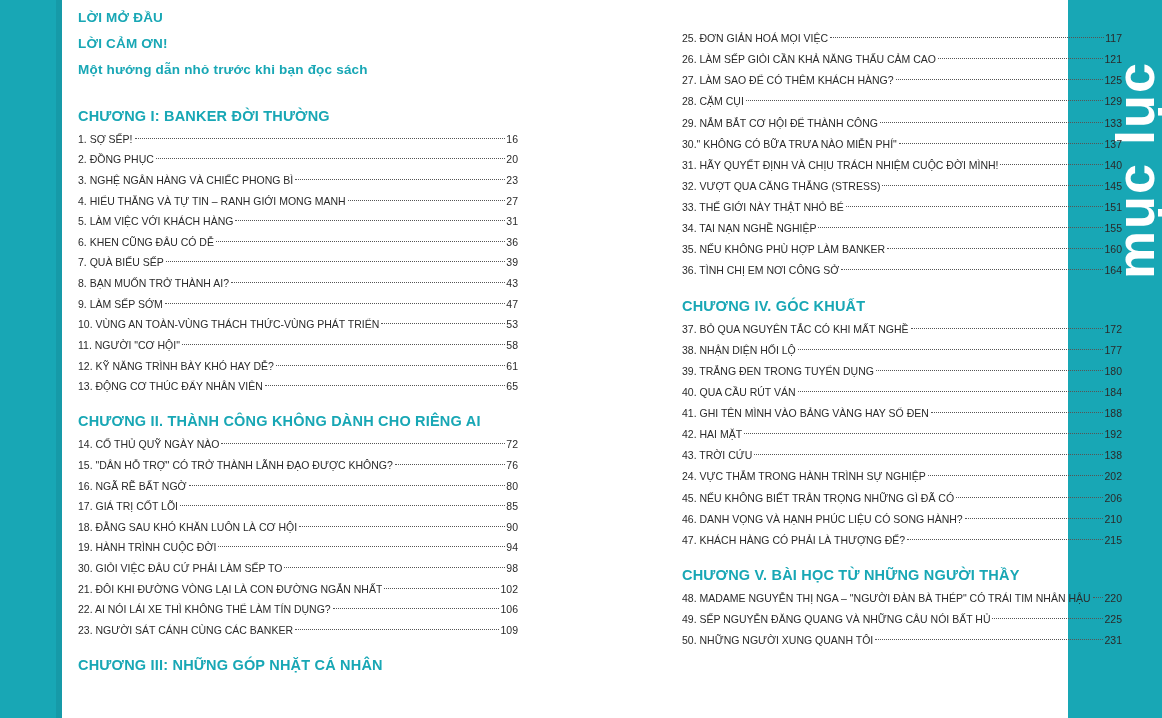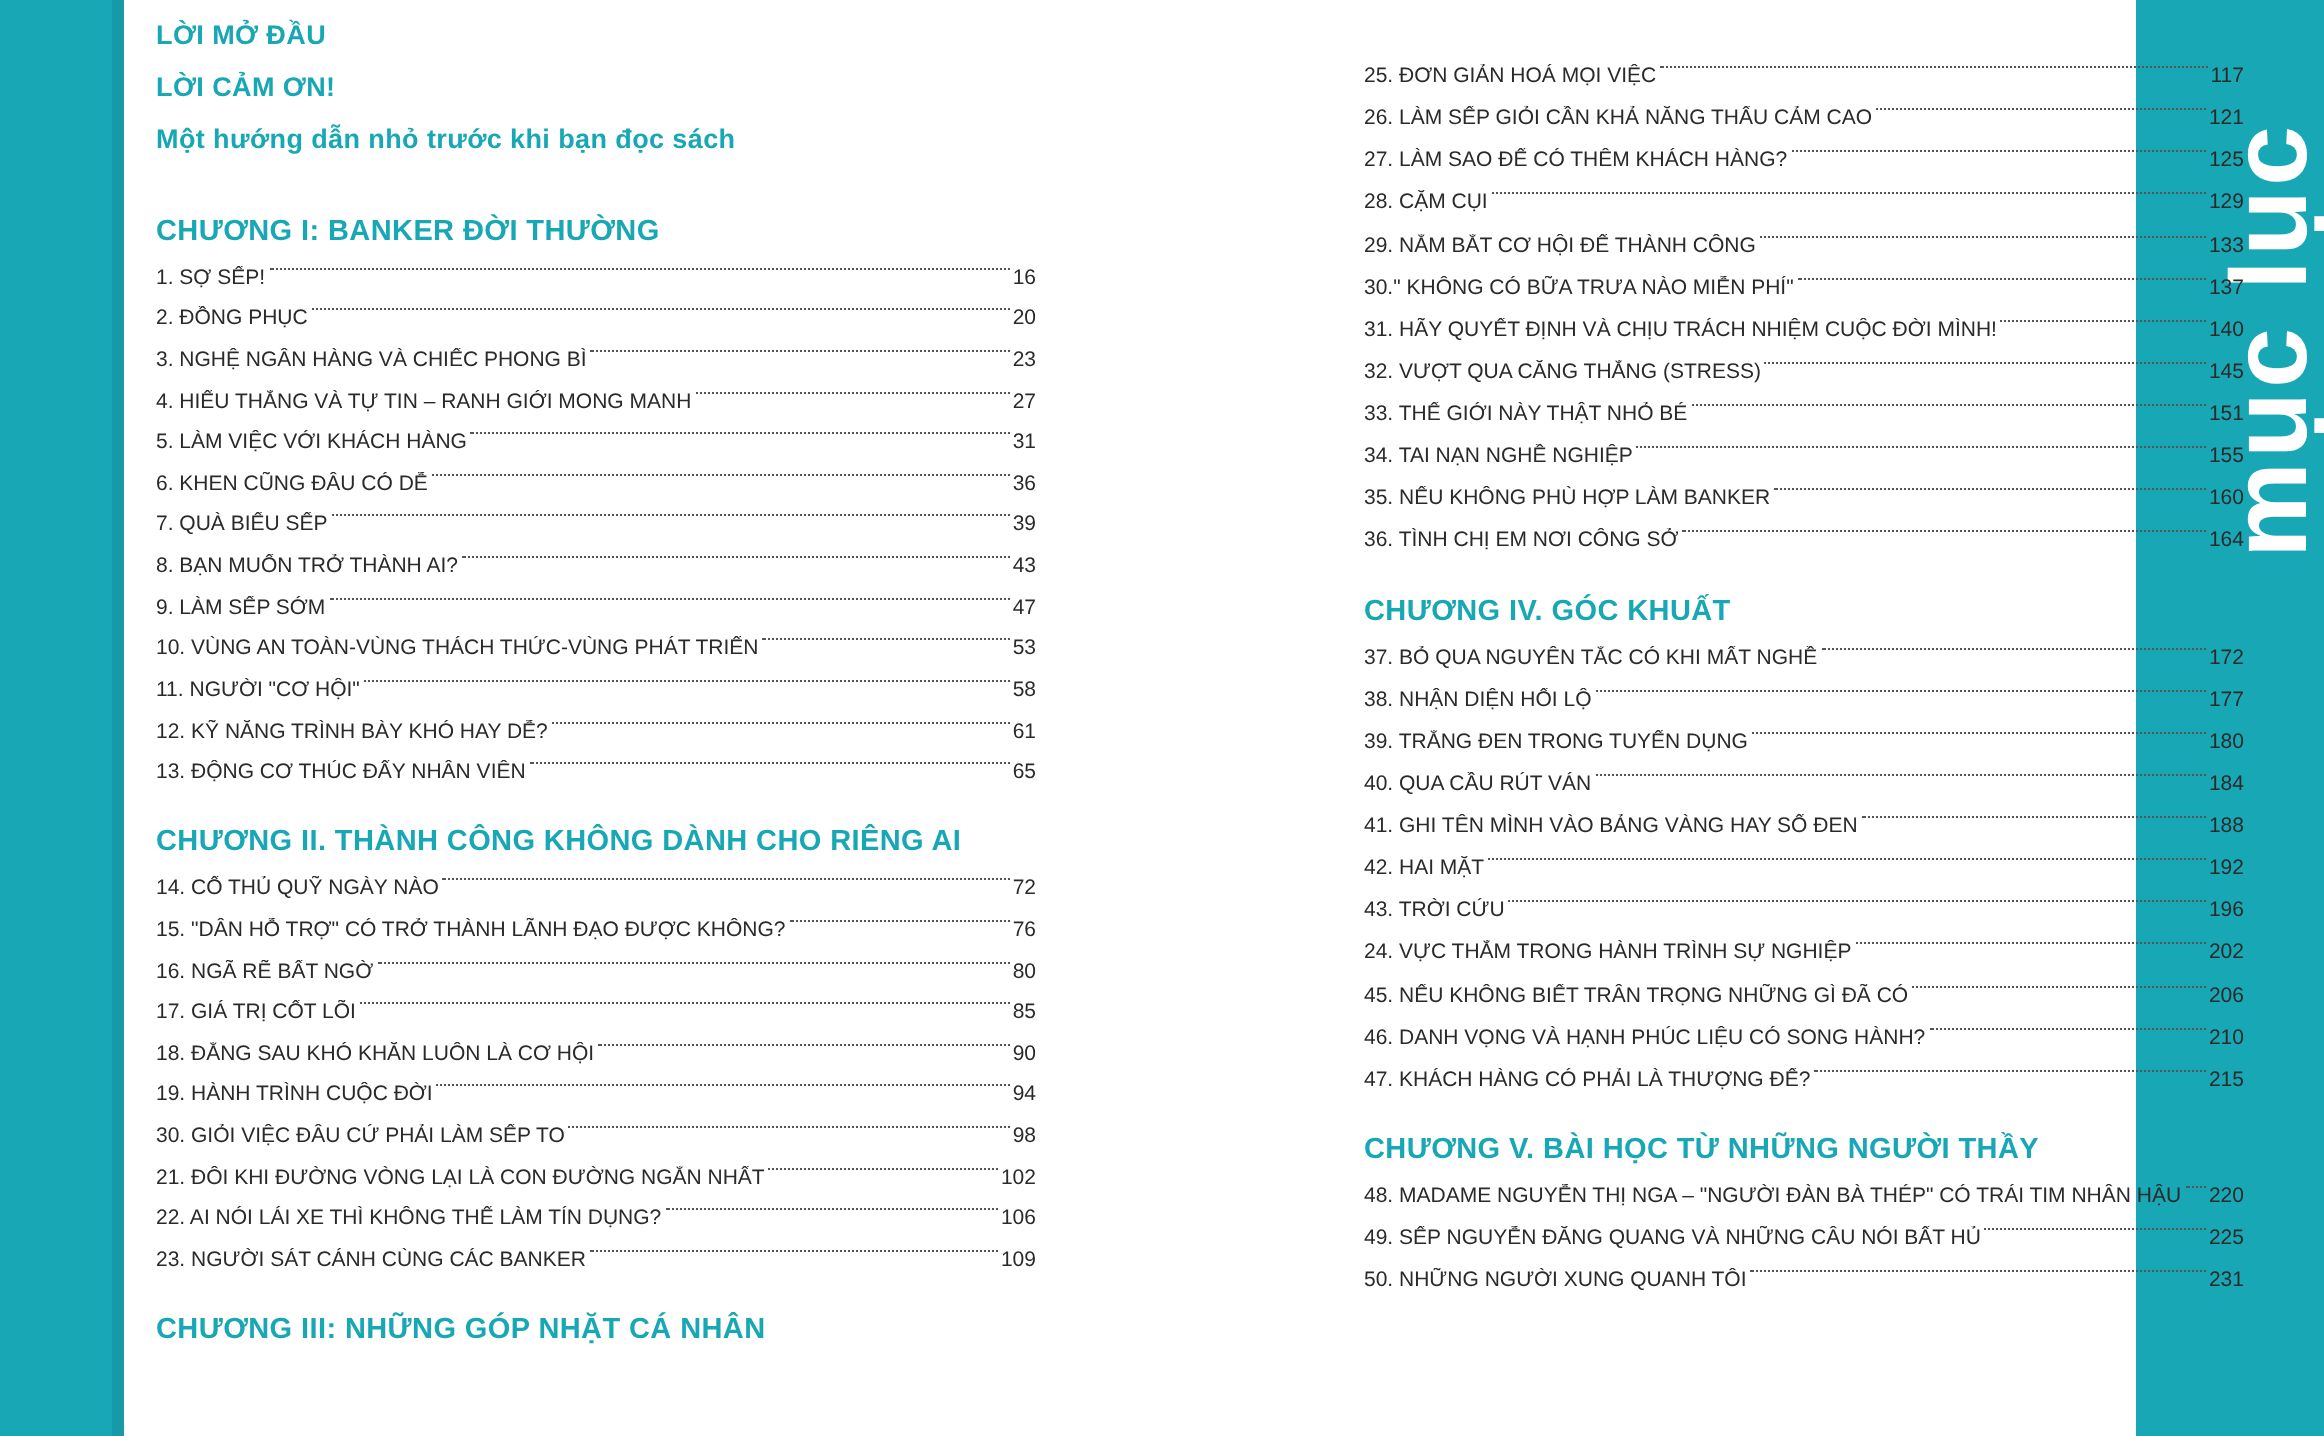--- a/index.html
+++ b/index.html
@@ -102,21 +102,21 @@
   }
   .chapter-heading.first { margin-top: 28px; }
 
   .toc-list {
     list-style: none;
     margin: 0;
     padding: 0;
   }
   .toc-item {
     display: flex;
-    align-items: flex-start;
+    align-items: center;
     font-size: 10.5px;
     color: #2a2a2a;
     line-height: 1.25;
     margin-bottom: 7.5px;
     white-space: nowrap;
     overflow: hidden;
   }
   .toc-label {
     flex: 0 1 auto;
     overflow: hidden;
@@ -376,21 +376,21 @@
           <span class="toc-page">188</span>
         </li>
         <li class="toc-item">
           <span class="toc-label">42. HAI MẶT</span>
           <span class="toc-dots"></span>
           <span class="toc-page">192</span>
         </li>
         <li class="toc-item">
           <span class="toc-label">43. TRỜI CỨU</span>
           <span class="toc-dots"></span>
-          <span class="toc-page">196</span>
+          <span class="toc-page">138</span>
         </li>
         <li class="toc-item">
           <span class="toc-label">24. VỰC THẲM TRONG HÀNH TRÌNH SỰ NGHIỆP</span>
           <span class="toc-dots"></span>
           <span class="toc-page">202</span>
         </li>
         <li class="toc-item">
           <span class="toc-label">45. NẾU KHÔNG BIẾT TRÂN TRỌNG NHỮNG GÌ ĐÃ CÓ</span>
           <span class="toc-dots"></span>
           <span class="toc-page">206</span>

